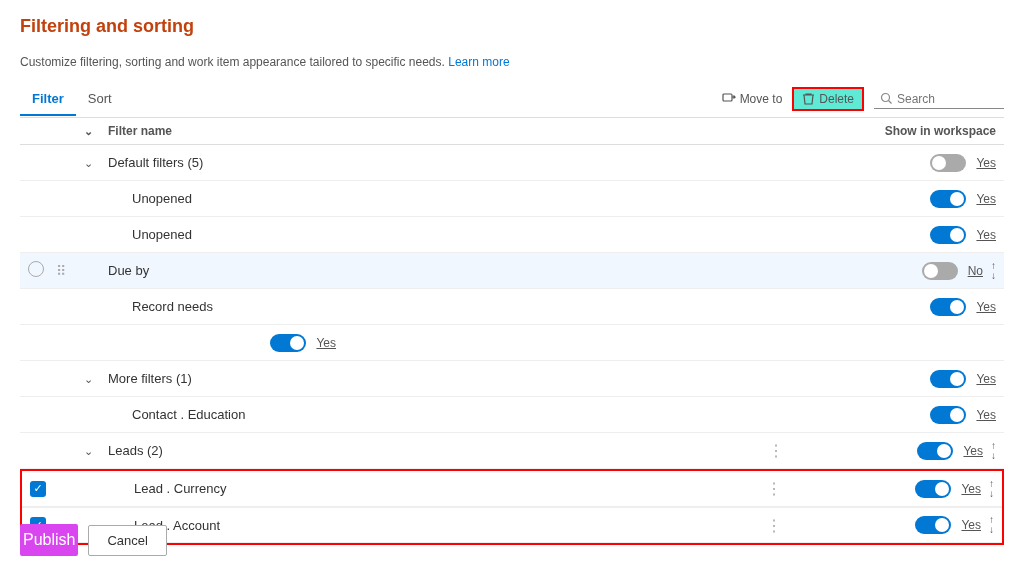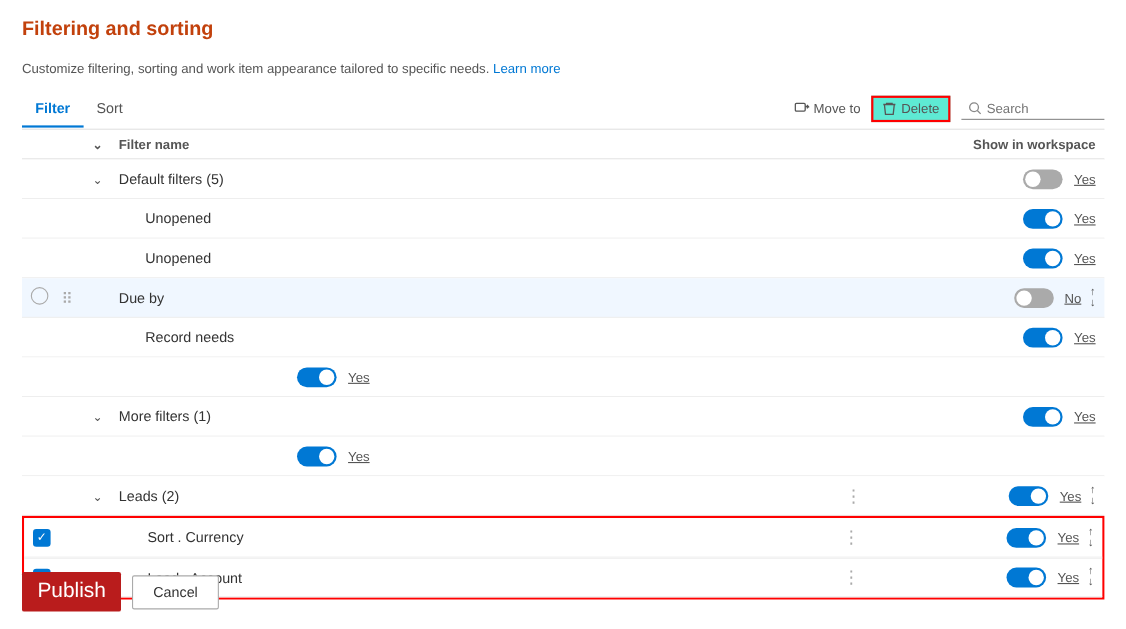--- a/index.html
+++ b/index.html
@@ -45,21 +45,21 @@
     .sort-arrow { font-size: 10px; cursor: pointer; color: #555; line-height: 1; }
 
     .chevron { font-size: 11px; color: #555; }
     .checkbox-circle { width: 16px; height: 16px; border-radius: 50%; border: 1px solid #aaa; display: inline-block; }
     .checkbox-checked { width: 16px; height: 16px; border-radius: 3px; background: #0078d4; display: inline-flex; align-items: center; justify-content: center; }
     .checkbox-checked::after { content: '✓'; color: #fff; font-size: 11px; }
     .drag-icon { color: #aaa; font-size: 14px; cursor: grab; }
     .dots-icon { color: #aaa; font-size: 16px; cursor: pointer; }
 
     .bottom-bar { position: absolute; bottom: 16px; left: 20px; display: flex; gap: 10px; align-items: center; }
-    .publish-btn { background: #b91c1c; color: #fff; border: none; padding: 7px 14px; font-size: 19px; cursor: pointer; border-radius: 2px; }
+    .publish-btn { background: #d946ef; color: #fff; border: none; padding: 7px 3px; font-size: 16px; cursor: pointer; border-radius: 2px; }
     .cancel-btn { background: #fff; color: #333; border: 1px solid #aaa; padding: 7px 18px; font-size: 13px; cursor: pointer; border-radius: 2px; }
 
     .rows-container { position: relative; }
 
     .indent1 { padding-left: 24px; }
   </style>
 </head>
 <body>
 
 <div class="page" style="position:relative;">
@@ -224,20 +224,21 @@
             </div>
         </div>
         <span class="toggle-label">Yes</span>
       </div>
     </div>
 
     <div class="table-row">
       <div class="col-check"></div>
       <div class="col-drag"></div>
       <div class="col-chevron"></div>
+      <div class="col-name indent1">Contact . Education</div>
       <div class="col-dots"></div>
       <div class="col-show">
         <div class="toggle">
           <div class="toggle-track on">
               <div class="toggle-thumb"></div>
             </div>
         </div>
         <span class="toggle-label">Yes</span>
       </div>
     </div>
@@ -261,21 +262,21 @@
         </div>
       </div>
     </div>
 
     <div style="border: 2px solid red;">
 
       <div class="table-row" style="background:#fff;">
         <div class="col-check"><div class="checkbox-checked"></div></div>
         <div class="col-drag"></div>
         <div class="col-chevron"></div>
-        <div class="col-name indent1">Sort . Currency</div>
+        <div class="col-name indent1">Lead . Currency</div>
         <div class="col-dots"><span class="dots-icon">⋮</span></div>
         <div class="col-show" style="gap:4px;">
           <div class="toggle">
             <div class="toggle-track on">
                 <div class="toggle-thumb"></div>
               </div>
           </div>
           <span class="toggle-label">Yes</span>
           <div class="sort-arrows">
             <span class="sort-arrow">↑</span>

